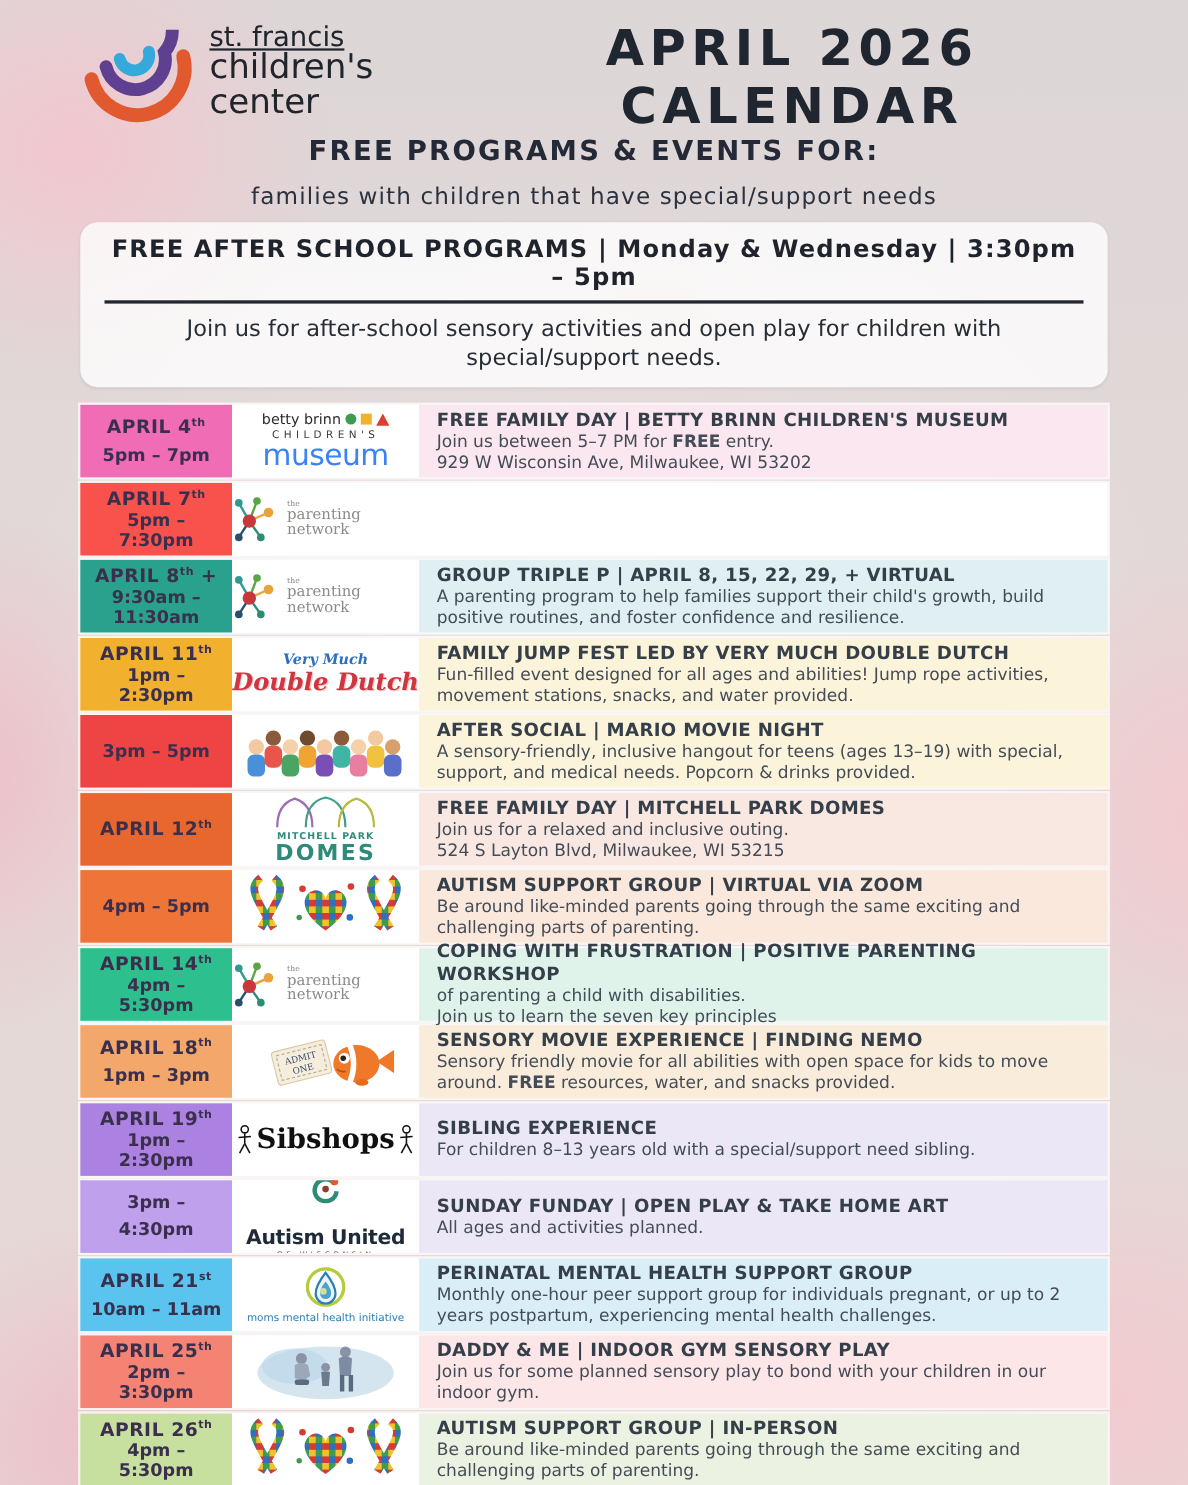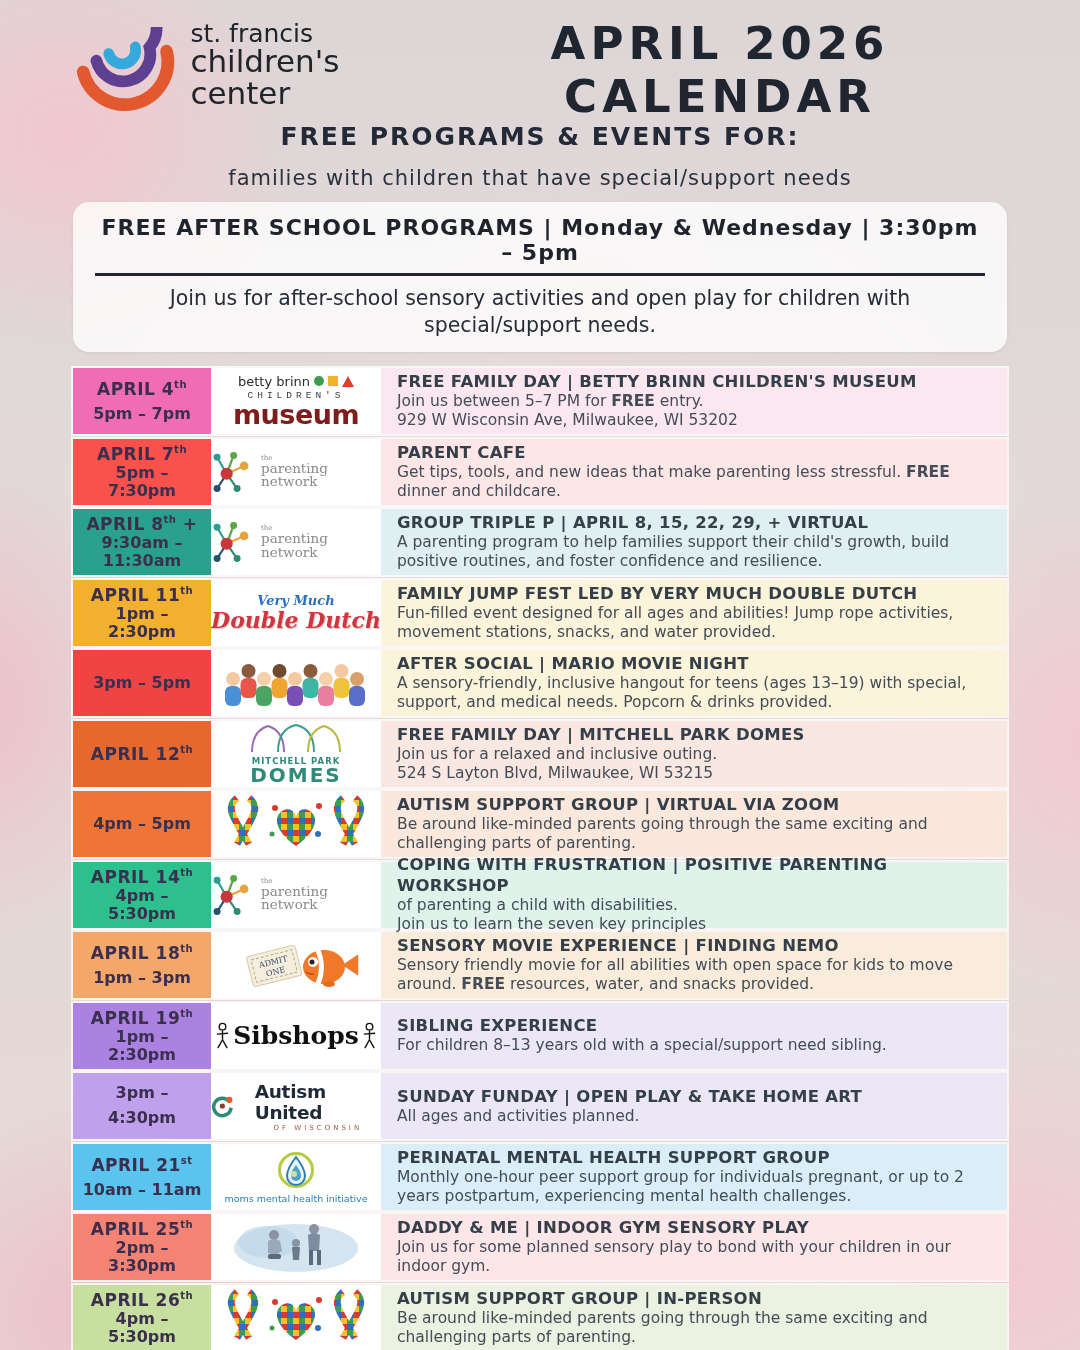--- a/index.html
+++ b/index.html
@@ -13,21 +13,21 @@
       radial-gradient(ellipse 320px 280px at 10% 97%, rgba(238,188,199,.9), rgba(238,188,199,0) 72%),
       radial-gradient(ellipse 200px 160px at 55% 22%, rgba(236,212,212,.5), rgba(236,212,212,0) 70%),
       radial-gradient(ellipse 700px 560px at 50% 42%, rgba(236,229,229,.55), rgba(236,229,229,0) 75%),
       linear-gradient(180deg,#ddd6d7 0%,#e3d9d8 45%,#e6d8d6 100%);
   }
   .col{width:934px;margin:0 auto;}
   
   .header{display:flex;align-items:center;padding-top:22px;height:96px;}
   .brand{display:flex;align-items:flex-end;width:370px;}
   .brand-txt{margin-left:8px;color:#20242b;line-height:1.02;padding-bottom:10px;}
-  .brand-l1{font-size:25px;font-weight:500;}
+  .brand-l1{font-size:25px;font-weight:500;text-decoration:underline;}
   .brand-l2{font-size:31px;font-weight:500;}
   .main-title{flex:1;text-align:center;font-size:45px;font-weight:800;letter-spacing:5px;color:#20262f;padding-right:10px;}
   
   .subtitle{ text-align:center;margin-top:4px;color:#232936;}
   .subtitle-h{font-size:25px;font-weight:800;letter-spacing:2px;}
   .subtitle-b{font-size:21px;letter-spacing:1px;margin-top:15px;color:#2b313d;}
   
   .asp-box{margin-top:12px;background:rgba(255,255,255,.78);border-radius:16px;padding:13px 22px 14px 22px;box-shadow:0 1px 3px rgba(120,90,95,.12);}
   .asp-title{text-align:center;font-size:22px;font-weight:800;letter-spacing:1px;color:#1f242c;padding-bottom:8px;border-bottom:3px solid #22272f;}
   .asp-body{text-align:center;font-size:20.5px;color:#272d36;margin-top:9px;line-height:1.3;padding:0 40px;}
@@ -40,35 +40,35 @@
   .date-time{font-size:16px;font-weight:600;line-height:1.05;}
   .cell-logo{width:170px;flex:0 0 170px;background:#fff;display:flex;align-items:center;justify-content:center;overflow:hidden;}
   .cell-desc{flex:1;display:flex;flex-direction:column;justify-content:center;padding:4px 10px 4px 16px;box-sizing:border-box;color:#434c57;}
   .evt-title{font-size:16.5px;font-weight:700;letter-spacing:.3px;color:#353f49;line-height:1.22;}
   .evt-line{font-size:15.5px;line-height:1.24;}
   .bb{text-align:center;line-height:1;}
   .bb-l1{font-size:13px;color:#2b2b2b;display:flex;align-items:center;justify-content:center;gap:4px;}
   .bb-dot{width:10px;height:10px;border-radius:50%;background:#3f9b4f;display:inline-block;}
   .bb-sq{width:10px;height:10px;background:#f0b429;display:inline-block;}
   .bb-tri{width:0;height:0;border-left:6px solid transparent;border-right:6px solid transparent;border-bottom:11px solid #d9402f;display:inline-block;}
-  .bb-l2{font-size:9.5px;letter-spacing:4px;color:#3a3a3a;margin-top:3px;font-family:Liberation Mono, monospace;}
-  .bb-l3{font-size:27px;font-weight:700;letter-spacing:-.5px;color:#7f1d1d;margin-top:1px;}
+  .bb-l2{font-size:9.5px;letter-spacing:4px;color:#3a3a3a;margin-top:3px;}
+  .bb-l3{font-size:27px;font-weight:400;letter-spacing:-.5px;color:#3b82f6;margin-top:1px;}
   .pn{display:flex;align-items:center;gap:3px;}
   .pn-txt{line-height:1;}
   .pn-the{font-size:7px;color:#8a8a88;font-family:"DejaVu Serif","Liberation Serif",serif;}
   .pn-name{font-size:13.5px;color:#8a8a88;font-family:"DejaVu Serif","Liberation Serif",serif;}
   .dd{text-align:center;line-height:1;}
   .dd-l1{font-size:13px;font-weight:700;font-style:italic;color:#2b6fc0;font-family:"DejaVu Serif","Liberation Serif",serif;}
   .dd-l2{font-size:22px;font-weight:800;font-style:italic;color:#cf3640;font-family:"DejaVu Serif","Liberation Serif",serif;text-shadow:1px 1px 0 #f3c9c9;margin-top:2px;}
   .md{text-align:center;line-height:1;}
   .md-t1{font-size:8.5px;letter-spacing:1px;color:#2e8b7a;font-weight:700;margin-top:1px;}
   .md-t2{font-size:20px;letter-spacing:2px;color:#2e8b7a;font-weight:600;}
   .sib{display:flex;align-items:center;gap:3px;}
   .sib-t{font-size:25px;font-weight:800;color:#101010;font-family:"DejaVu Serif","Liberation Serif",serif;}
-  .au{display:flex;align-items:center;gap:21px;}
+  .au{display:flex;align-items:center;gap:21px;flex-direction:column;}
   .au-main{font-size:18.5px;font-weight:800;color:#1e2a38;letter-spacing:-.3px;}
   .au-sub{font-size:7px;letter-spacing:3px;color:#9a5a4a;text-align:center;margin-top:1px;}
   .mm{text-align:center;line-height:1;}
   .mm-t{font-size:9.5px;color:#2a7fb5;margin-top:2px;}
 </style>
 </head>
 <body>
 
 <div class="page">
   <div class="col">
@@ -145,24 +145,20 @@
         <circle cx="38" cy="19" r="5" fill="#e8a33d"></circle>
                 <circle cx="7" cy="45" r="4" fill="#27506e"></circle>
         <circle cx="30" cy="45" r="4" fill="#2e8c74"></circle>
                 <circle cx="18" cy="28" r="7" fill="#c8373b"></circle>
               </svg>
       <div class="pn-txt">
                 <div class="pn-the">the</div>
       <div class="pn-name">parenting network</div>
               </div>
             </div>
-          </div>
-          <div class="cell-desc" style="background: rgb(252, 230, 230);">
-            <div class="evt-title">PARENT CAFE</div>
-            <div class="evt-line">Get tips, tools, and new ideas that make parenting less stressful. <b>FREE</b> dinner and childcare.</div>
           </div>
         </div>
         <div class="row">
           <div class="cell-date" style="background: rgb(42, 161, 140);">
             <div class="date-top">APRIL 8<sup>th</sup> +</div>
             <div class="date-time">9:30am –</div>
             <div class="date-time">11:30am</div>
           </div>
           <div class="cell-logo">
             <div class="pn">

